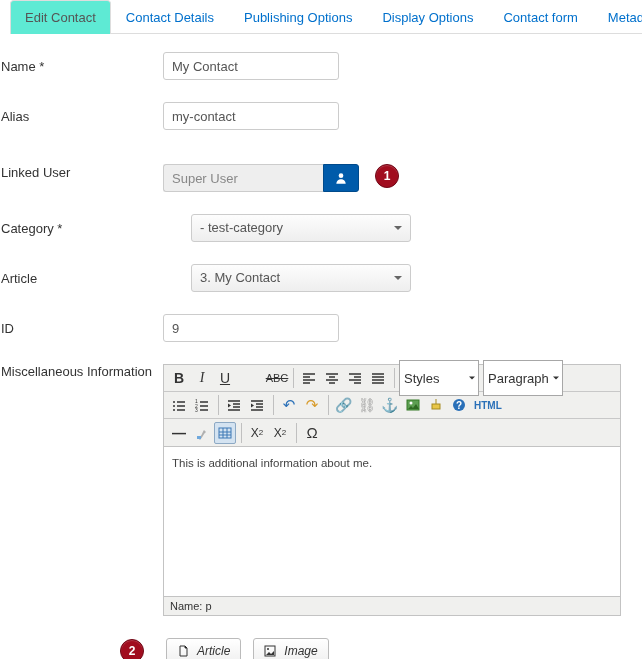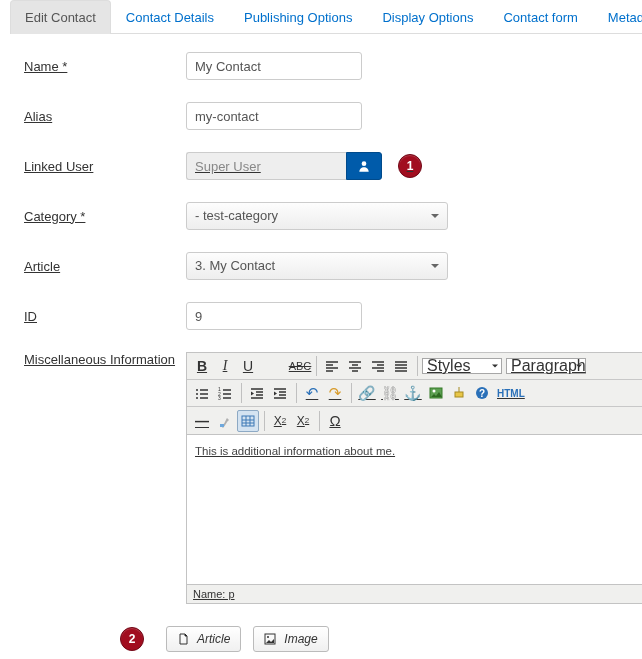--- a/index.html
+++ b/index.html
@@ -28,26 +28,26 @@
     cursor: pointer;
     border: 1px solid transparent;
     border-bottom: none;
     border-top-left-radius: 4px;
     border-top-right-radius: 4px;
     margin-bottom: -1px;
     white-space: nowrap;
   }
   .tab.active {
     color: #555;
-    background: #e5e5e5;
+    background: #5eead4;
     border-color: #ddd;
   }
 
   
-  .form { padding-left: 24px; text-decoration: underline; }
+  .form { padding-left: 1px; }
   .form-row {
     display: flex;
     align-items: center;
     margin-bottom: 22px;
   }
   .form-row.top { align-items: flex-start; }
   .label {
     width: 162px;
     flex-shrink: 0;
     color: #333;
@@ -87,24 +87,25 @@
     align-items: center;
     justify-content: center;
     cursor: pointer;
   }
 
   
   .select-box {
     display: inline-flex;
     align-items: center;
     justify-content: space-between;
-    width: 262px;
+    width: 220px;
     background: linear-gradient(#fdfdfd, #eee);
     cursor: pointer;
     color: #555;
+    margin-left: 28px;
   }
   .select-box .caret {
     width: 0; height: 0;
     border-left: 4px solid transparent;
     border-right: 4px solid transparent;
     border-top: 4px solid #666;
     margin-left: 6px;
   }
 
   
@@ -156,24 +157,24 @@
     color: #333;
     font-size: 14px;
     border-radius: 2px;
   }
   .tb-active {
     background: #d4e3f1;
     border: 1px solid #8da9c4;
   }
   .tb-sep { width: 1px; height: 20px; background: #c0c0c0; margin: 0 4px; }
   .tb-select {
-    height: 16px;
+    height: 36px;
     border: 1px solid #a7a7a7;
     background: #fff;
-    font-size: 16px;
+    font-size: 13px;
     padding: 0 14px 0 4px;
     display: inline-flex;
     align-items: center;
     justify-content: space-between;
     margin-right: 4px;
     color: #333;
     position: relative;
     cursor: pointer;
   }
   .tb-select .mini-caret {
@@ -253,21 +254,21 @@
 
     <div class="form-row">
       <div class="label">Alias</div>
       <div class="field">
         <input type="text" value="my-contact" style="">
       </div>
     </div>
 
     <div class="form-row">
       <div class="label">Linked User</div>
-      <div class="field" style="display:flex;align-items:center;">
+      <div class="field" style="display:flex;margin-top:12px;">
         <div class="input-group">
           <input type="text" class="readonly-input" readonly="" value="Super User" style="">
           <div class="btn-user">
             <svg width="14" height="14" viewBox="0 0 24 24" fill="#fff">
                 <circle cx="12" cy="8" r="4"></circle>
                 <path d="M4 22c0-4.4 3.6-8 8-8s8 3.6 8 8"></path>
               </svg>
           </div>
         </div>
         <span class="callout callout-inline">1</span>

